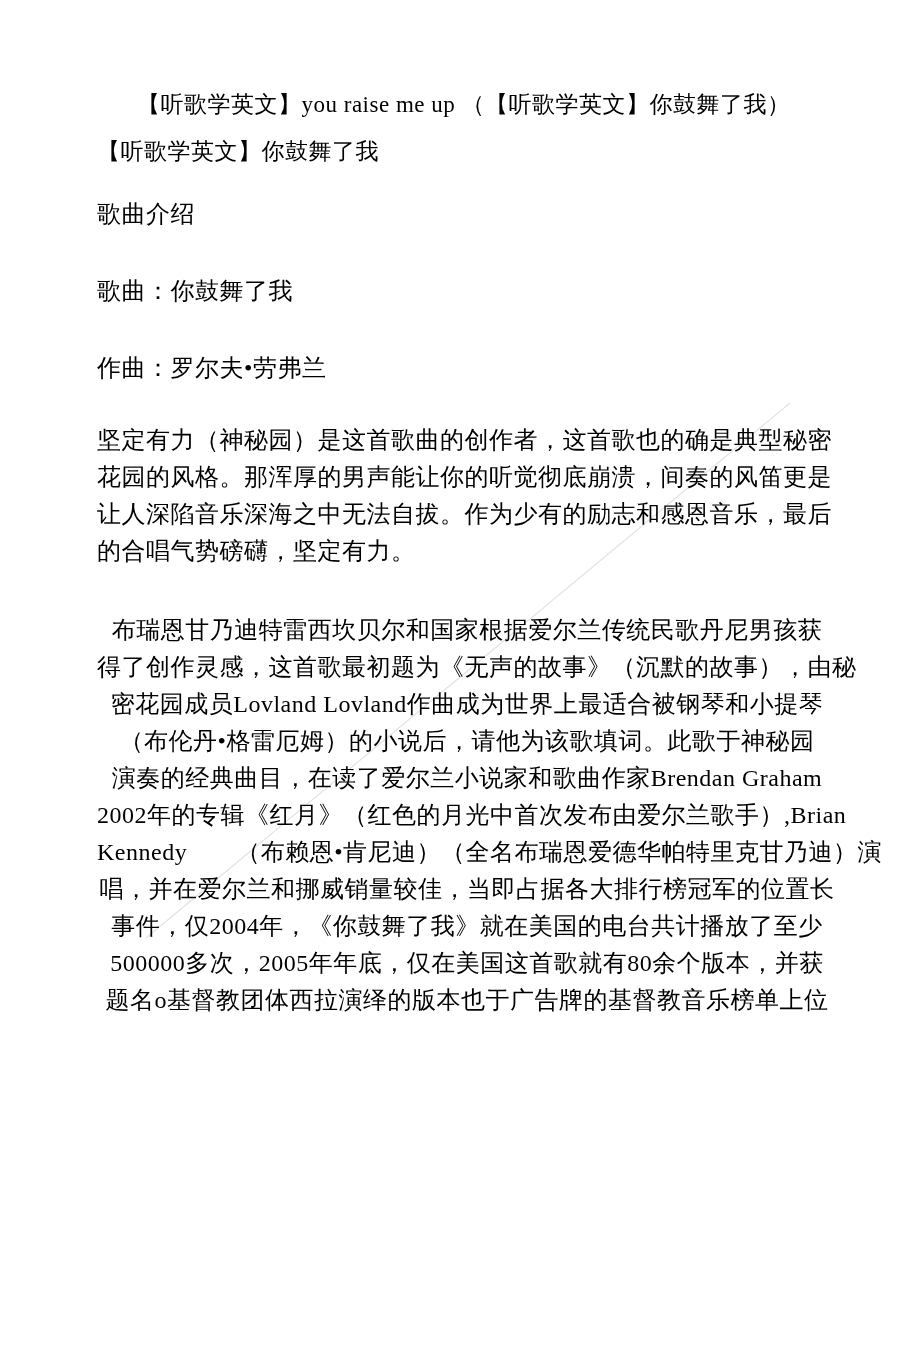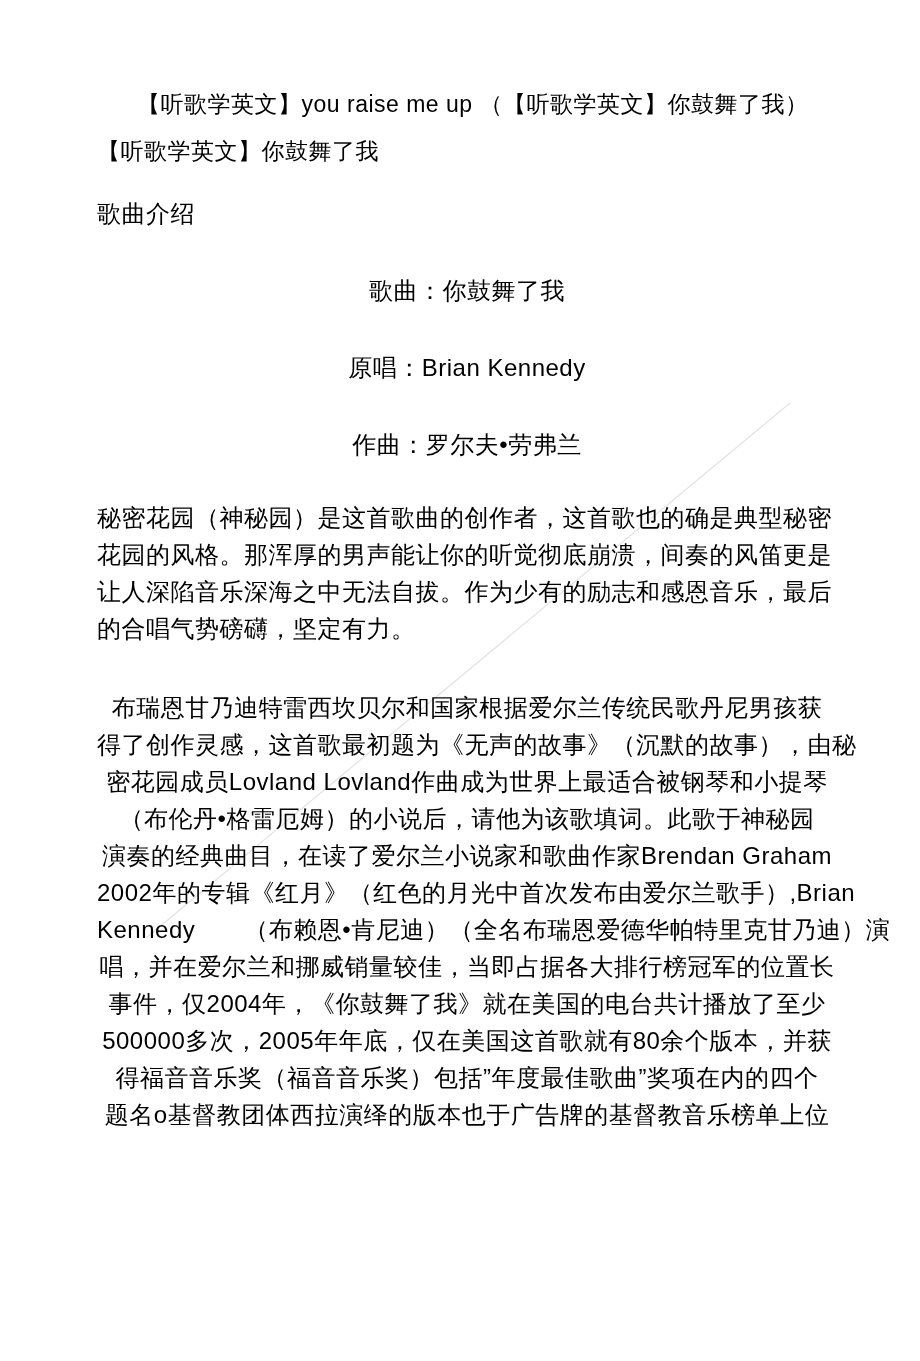--- a/index.html
+++ b/index.html
@@ -2,21 +2,21 @@
 <html><head>
 <meta charset="utf-8">
 <style>
   html, body { margin: 0; padding: 0; background: #ffffff; }
   .page {
     position: relative;
     width: 920px;
     height: 1361px;
     background: #ffffff;
     color: #000000;
-    font-family: Liberation Sans, sans-serif;
+    font-family: Liberation Serif, serif;
     overflow: hidden;
   }
   .watermark {
     position: absolute;
     left: 0; top: 0;
     width: 920px; height: 1361px;
     pointer-events: none;
   }
   .content {
     position: absolute;
@@ -28,21 +28,21 @@
     font-size: 24px;
     line-height: 37px;
     white-space: nowrap;
     letter-spacing: 0.5px;
   }
   .title-block { margin-top: 81px; }
   .title-block .line { line-height: 47px; font-size: 23px; }
   .title-l1 { margin-left: 40px; }
   .title-l2 { }
   .heading { margin-top: 20px; line-height: 38px; }
-  .info-line { margin-top: 39px; line-height: 38px; text-align: center; }
+  .info-line { margin-top: 39px; line-height: 38px; }
   .para1 { margin-top: 35px; }
   .para2 { margin-top: 42px; text-align: center; }
 </style>
 </head>
 <body>
 
 <div class="page">
 
   <svg class="watermark" viewBox="0 0 920 1361" xmlns="http://www.w3.org/2000/svg">
     <line x1="790" y1="403" x2="146" y2="938" stroke-width="1.2" stroke="#e3e3e3"></line>
@@ -51,39 +51,37 @@
   <div class="content">
 
     <div class="title-block">
       <div class="line title-l1">【听歌学英文】you raise me up （【听歌学英文】你鼓舞了我）</div>
       <div class="line title-l2">【听歌学英文】你鼓舞了我</div>
     </div>
 
     <div class="line heading">歌曲介绍</div>
 
     <div class="line info-line">歌曲：你鼓舞了我</div>
-    <div class="line info-line">原唱：Brian Kennedy</div>
     <div class="line info-line">作曲：罗尔夫•劳弗兰</div>
 
     <div class="para1">
-      <div class="line">秘密花园（神秘园）是这首歌曲的创作者，这首歌也的确是典型秘密</div>
+      <div class="line">坚定有力（神秘园）是这首歌曲的创作者，这首歌也的确是典型秘密</div>
       <div class="line">花园的风格。那浑厚的男声能让你的听觉彻底崩溃，间奏的风笛更是</div>
       <div class="line">让人深陷音乐深海之中无法自拔。作为少有的励志和感恩音乐，最后</div>
       <div class="line">的合唱气势磅礴，坚定有力。</div>
     </div>
 
     <div class="para2">
       <div class="line">布瑞恩甘乃迪特雷西坎贝尔和国家根据爱尔兰传统民歌丹尼男孩获</div>
       <div class="line">得了创作灵感，这首歌最初题为《无声的故事》（沉默的故事），由秘</div>
       <div class="line">密花园成员Lovland Lovland作曲成为世界上最适合被钢琴和小提琴</div>
       <div class="line">（布伦丹•格雷厄姆）的小说后，请他为该歌填词。此歌于神秘园</div>
       <div class="line">演奏的经典曲目，在读了爱尔兰小说家和歌曲作家Brendan Graham</div>
       <div class="line">2002年的专辑《红月》（红色的月光中首次发布由爱尔兰歌手）,Brian</div>
       <div class="line">Kennedy　　（布赖恩•肯尼迪）（全名布瑞恩爱德华帕特里克甘乃迪）演</div>
       <div class="line">唱，并在爱尔兰和挪威销量较佳，当即占据各大排行榜冠军的位置长</div>
       <div class="line">事件，仅2004年，《你鼓舞了我》就在美国的电台共计播放了至少</div>
       <div class="line">500000多次，2005年年底，仅在美国这首歌就有80余个版本，并获</div>
-      <div class="line">得福音音乐奖（福音音乐奖）包括”年度最佳歌曲”奖项在内的四个</div>
       <div class="line">题名o基督教团体西拉演绎的版本也于广告牌的基督教音乐榜单上位</div>
     </div>
 
   </div>
 </div>
 
 </body></html>

